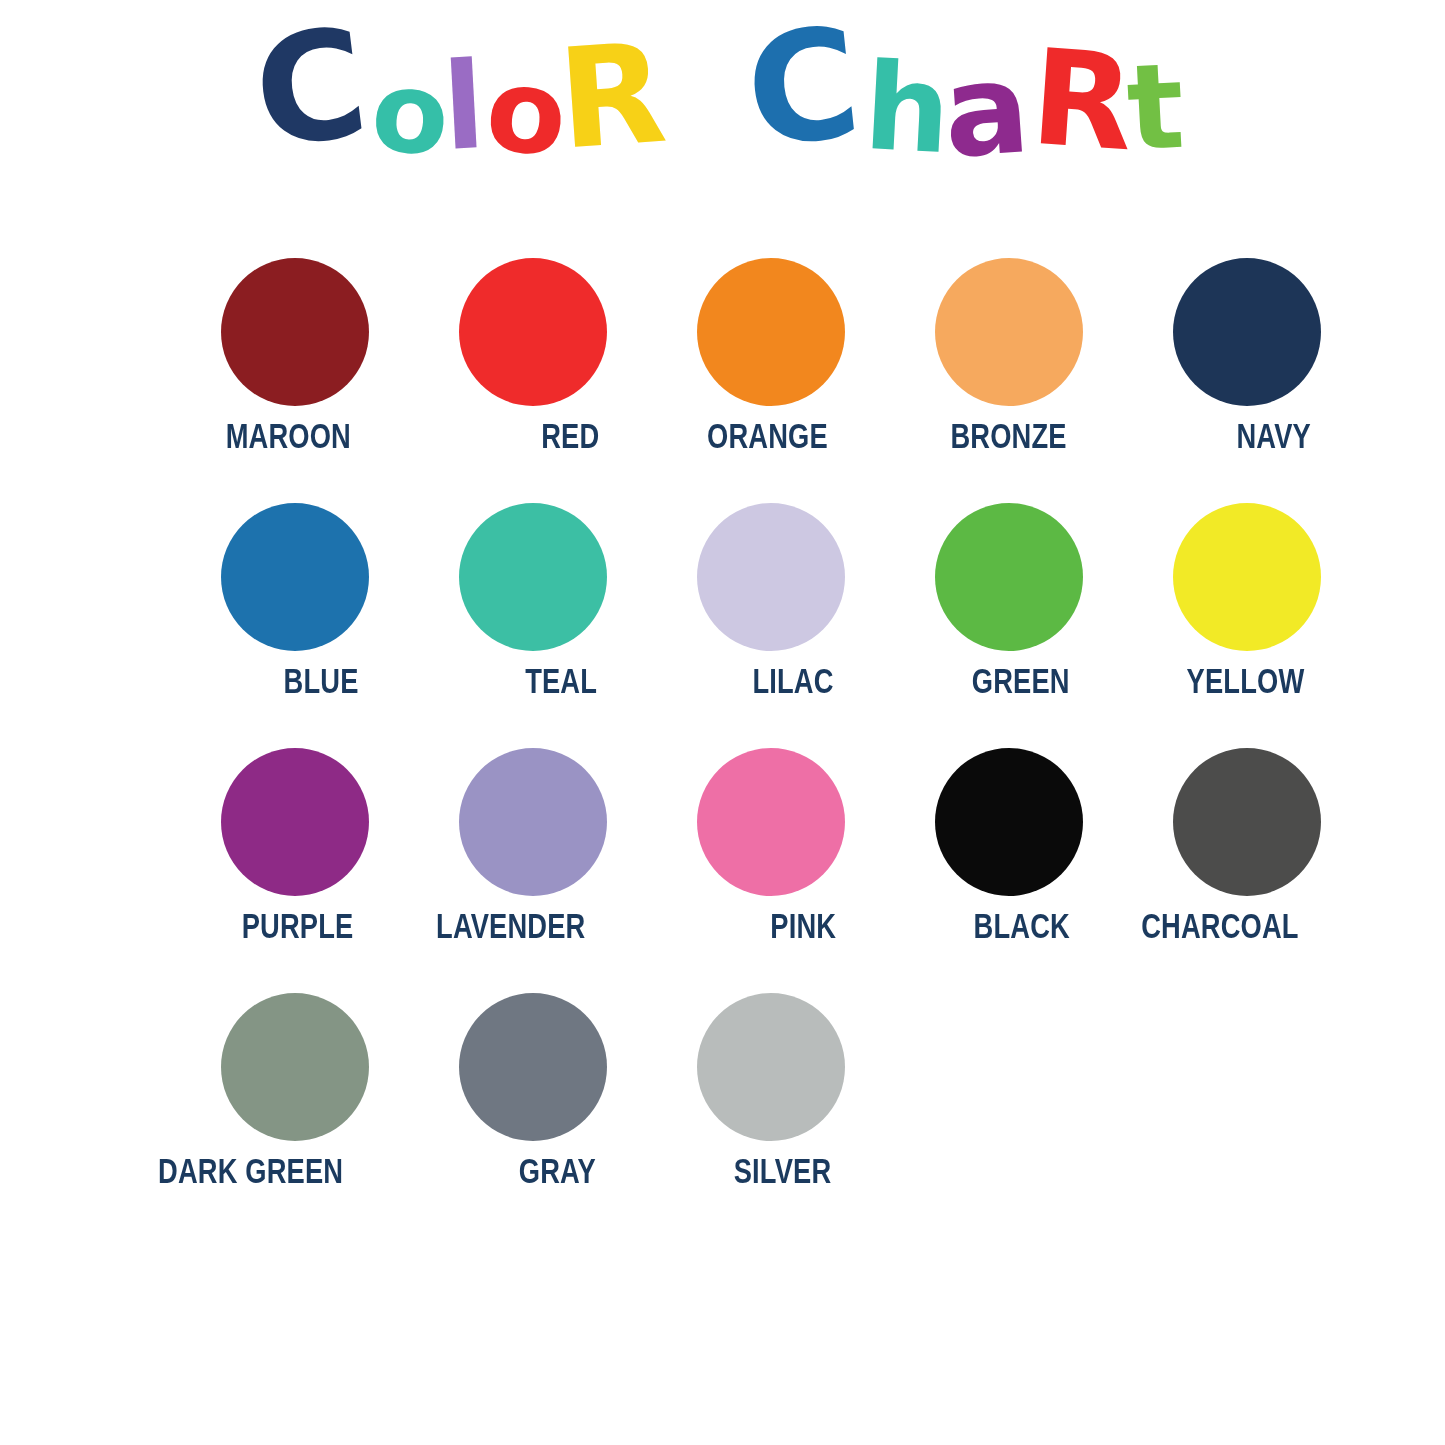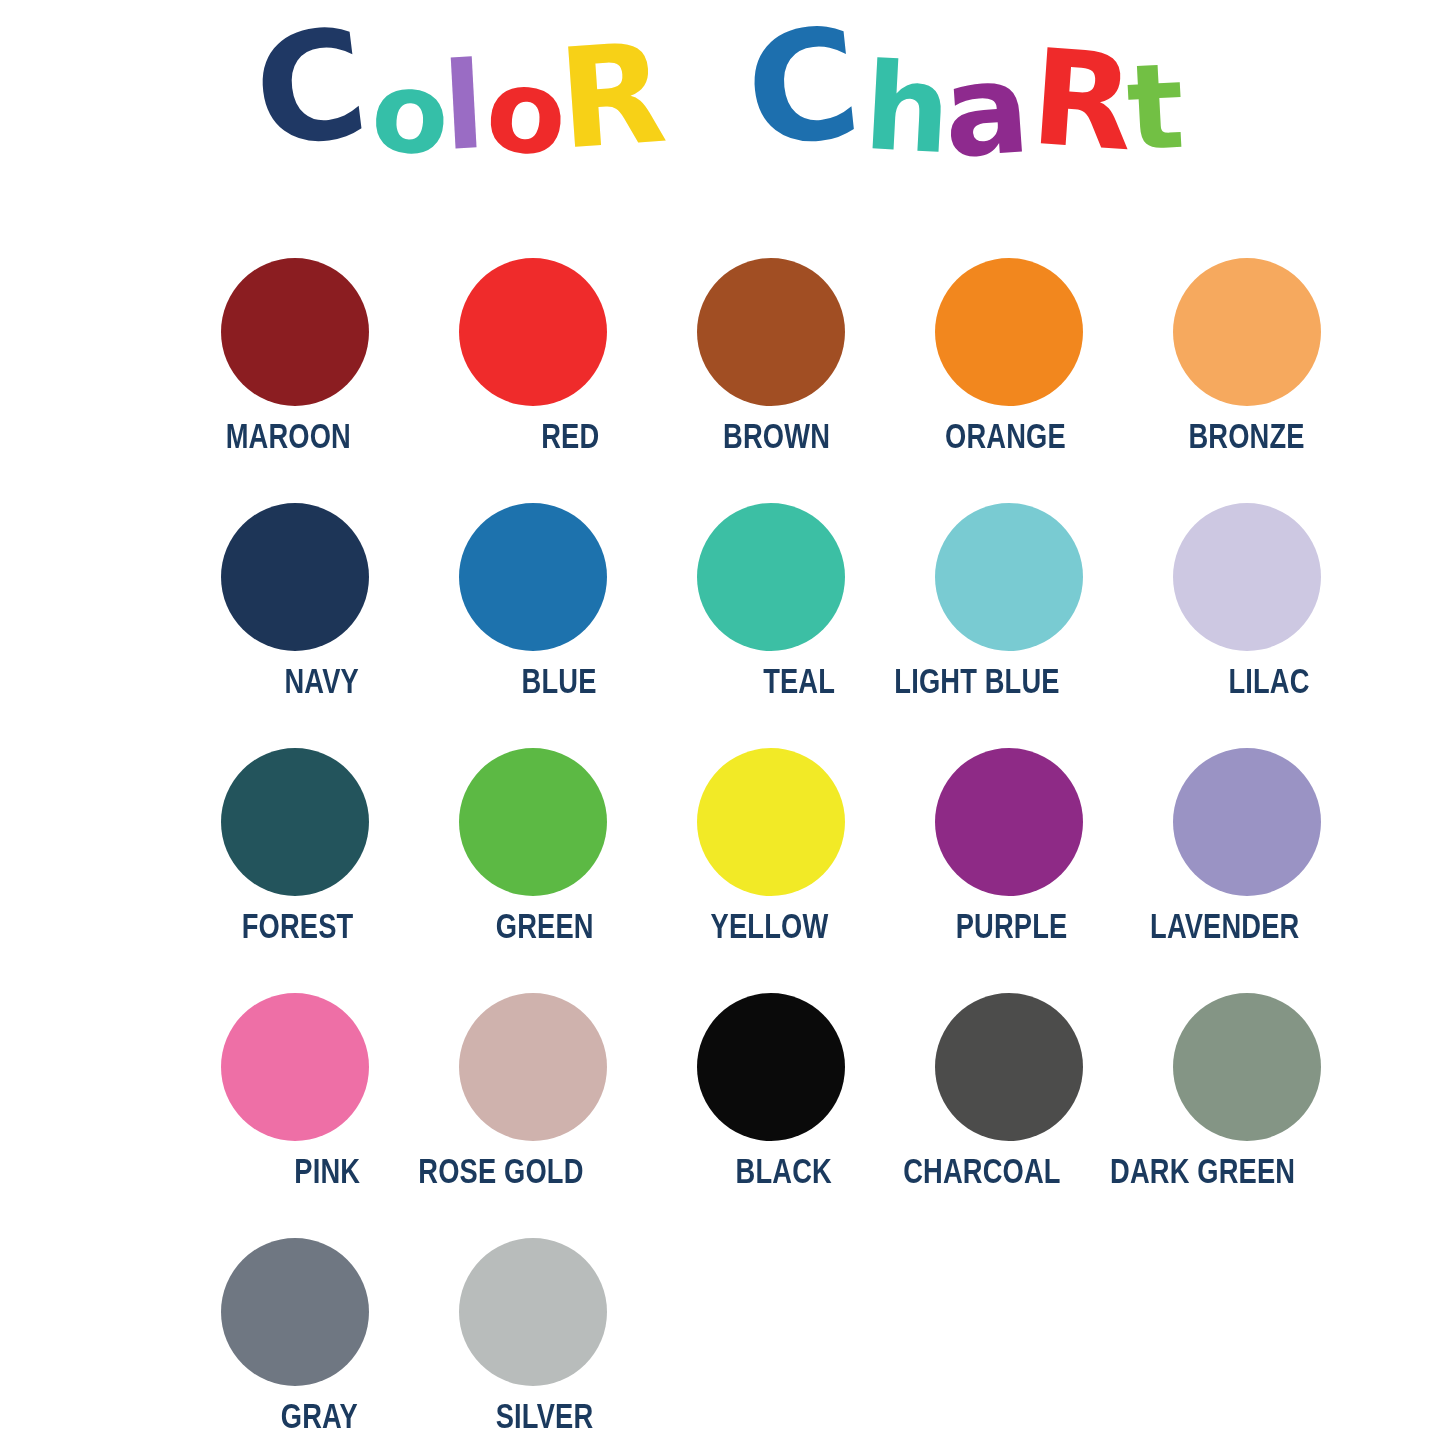--- a/index.html
+++ b/index.html
@@ -110,78 +110,62 @@
   <div id="swatch-grid">
       <div class="swatch-cell">
         <div class="swatch-dot" style="background: rgb(139, 29, 33);"></div>
         <div class="swatch-label">MAROON</div>
       </div>
       <div class="swatch-cell">
         <div class="swatch-dot" style="background: rgb(239, 43, 43);"></div>
         <div class="swatch-label">RED</div>
       </div>
       <div class="swatch-cell">
-        <div class="swatch-dot" style="background: rgb(161, 78, 35);"></div>
-        <div class="swatch-label">BROWN</div>
-      </div>
-      <div class="swatch-cell">
         <div class="swatch-dot" style="background: rgb(242, 135, 30);"></div>
         <div class="swatch-label">ORANGE</div>
       </div>
       <div class="swatch-cell">
         <div class="swatch-dot" style="background: rgb(246, 169, 94);"></div>
         <div class="swatch-label">BRONZE</div>
       </div>
       <div class="swatch-cell">
         <div class="swatch-dot" style="background: rgb(29, 53, 87);"></div>
         <div class="swatch-label">NAVY</div>
       </div>
       <div class="swatch-cell">
         <div class="swatch-dot" style="background: rgb(29, 114, 173);"></div>
         <div class="swatch-label">BLUE</div>
       </div>
       <div class="swatch-cell">
         <div class="swatch-dot" style="background: rgb(60, 191, 164);"></div>
         <div class="swatch-label">TEAL</div>
       </div>
       <div class="swatch-cell">
-        <div class="swatch-dot" style="background: rgb(121, 203, 210);"></div>
-        <div class="swatch-label">LIGHT BLUE</div>
-      </div>
-      <div class="swatch-cell">
         <div class="swatch-dot" style="background: rgb(205, 200, 226);"></div>
         <div class="swatch-label">LILAC</div>
-      </div>
-      <div class="swatch-cell">
-        <div class="swatch-dot" style="background: rgb(35, 84, 92);"></div>
-        <div class="swatch-label">FOREST</div>
       </div>
       <div class="swatch-cell">
         <div class="swatch-dot" style="background: rgb(92, 185, 68);"></div>
         <div class="swatch-label">GREEN</div>
       </div>
       <div class="swatch-cell">
         <div class="swatch-dot" style="background: rgb(242, 234, 38);"></div>
         <div class="swatch-label">YELLOW</div>
       </div>
       <div class="swatch-cell">
         <div class="swatch-dot" style="background: rgb(142, 42, 134);"></div>
         <div class="swatch-label">PURPLE</div>
       </div>
       <div class="swatch-cell">
         <div class="swatch-dot" style="background: rgb(154, 147, 196);"></div>
         <div class="swatch-label">LAVENDER</div>
       </div>
       <div class="swatch-cell">
         <div class="swatch-dot" style="background: rgb(238, 111, 166);"></div>
         <div class="swatch-label">PINK</div>
-      </div>
-      <div class="swatch-cell">
-        <div class="swatch-dot" style="background: rgb(207, 178, 173);"></div>
-        <div class="swatch-label">ROSE GOLD</div>
       </div>
       <div class="swatch-cell">
         <div class="swatch-dot" style="background: rgb(10, 10, 10);"></div>
         <div class="swatch-label">BLACK</div>
       </div>
       <div class="swatch-cell">
         <div class="swatch-dot" style="background: rgb(76, 76, 75);"></div>
         <div class="swatch-label">CHARCOAL</div>
       </div>
       <div class="swatch-cell">

